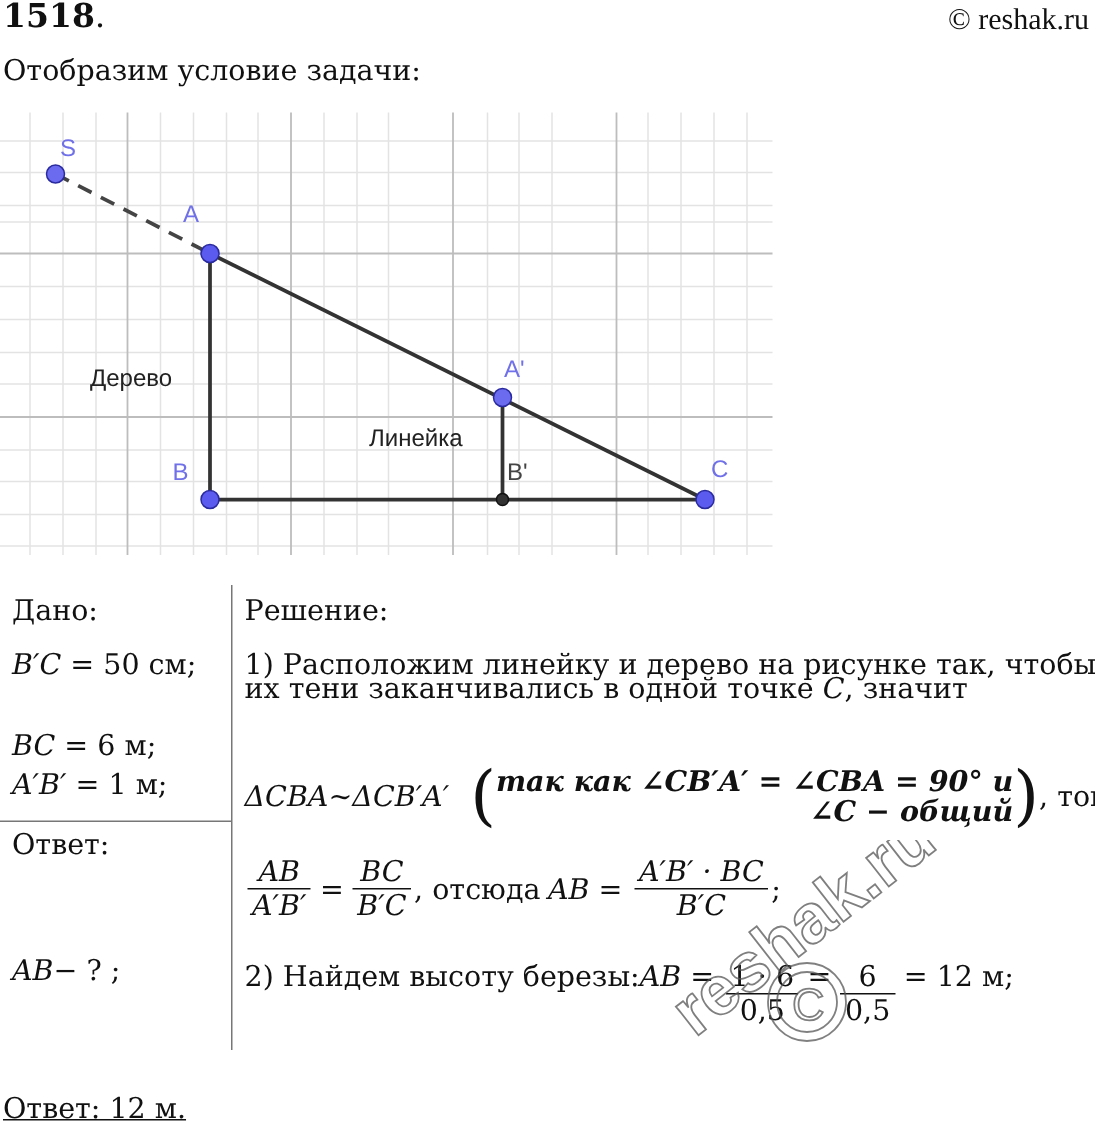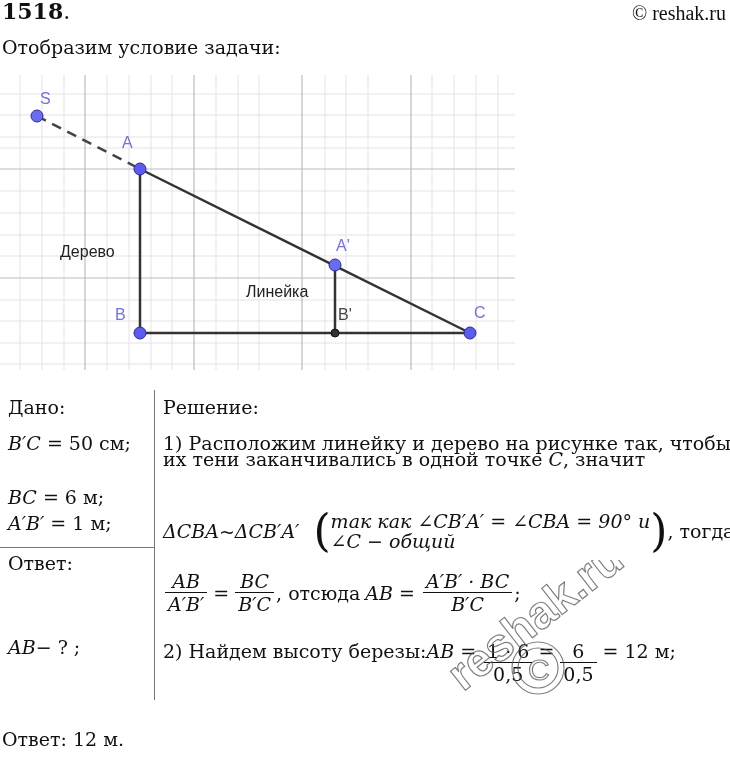--- a/index.html
+++ b/index.html
@@ -12,21 +12,21 @@
   .intro { left:2px; top:36px; font-size:19px; }
   .diagram { left:0; top:70px; width:530px; height:300px; }
   .t { font-size:19px; white-space:nowrap; }
   .i { font-style:italic; }
   .vline { left:154px; top:390px; width:1px; height:310px; background:#777; }
   .hline { left:0; top:547px; width:154px; height:1px; background:#777; }
   .frac { display:inline-block; vertical-align:middle; text-align:center; margin:0 2px; }
   .frac span { display:block; padding:0 3px; line-height:22px; }
   .frac .n { border-bottom:1px solid #111; }
   .paren { font-size:44px; line-height:44px; font-weight:lighter; vertical-align:middle; }
-  .stack { display:inline-block; vertical-align:middle; text-align:left; line-height:20px; }
+  .stack { display:inline-block; vertical-align:middle; text-align:right; line-height:20px;font-weight:bold; }
   .wm { left:410px; top:560px; width:220px; height:150px; pointer-events:none; }
 </style>
 </head>
 <body>
 
 <div class="abs num"><span>1518</span><span class="dot">.</span></div>
 <div class="abs copy">© reshak.ru</div>
 <div class="abs intro">Отобразим условие задачи:</div>
 
 <svg class="abs diagram" viewBox="0 70 530 300" width="530" height="300">
@@ -164,13 +164,13 @@
 
 <svg class="abs wm" viewBox="0 0 220 150" width="220" height="150">
   <g transform="rotate(-38 110 75)" fill="none" stroke="#555" stroke-width="1.2" opacity="0.75">
     <text x="30" y="85" font-family="Liberation Sans, sans-serif" font-size="46" font-weight="bold">reshak.ru</text>
   </g>
   <circle cx="128" cy="108" r="26" fill="none" stroke="#555" stroke-width="1.2" opacity="0.75"></circle>
   <circle cx="128" cy="108" r="20" fill="none" stroke="#555" stroke-width="1.2" opacity="0.75"></circle>
   <text x="118" y="120" font-family="Liberation Sans, sans-serif" font-size="30" fill="none" stroke="#555" stroke-width="1.2" opacity="0.75">C</text>
 </svg>
 
-<div class="abs t" style="left:2px;top:728px;">Ответ:  12 м.</div>
+<div class="abs t" style="left:2px;top:728px;text-decoration:underline;">Ответ:  12 м.</div>
 
 </body></html>

